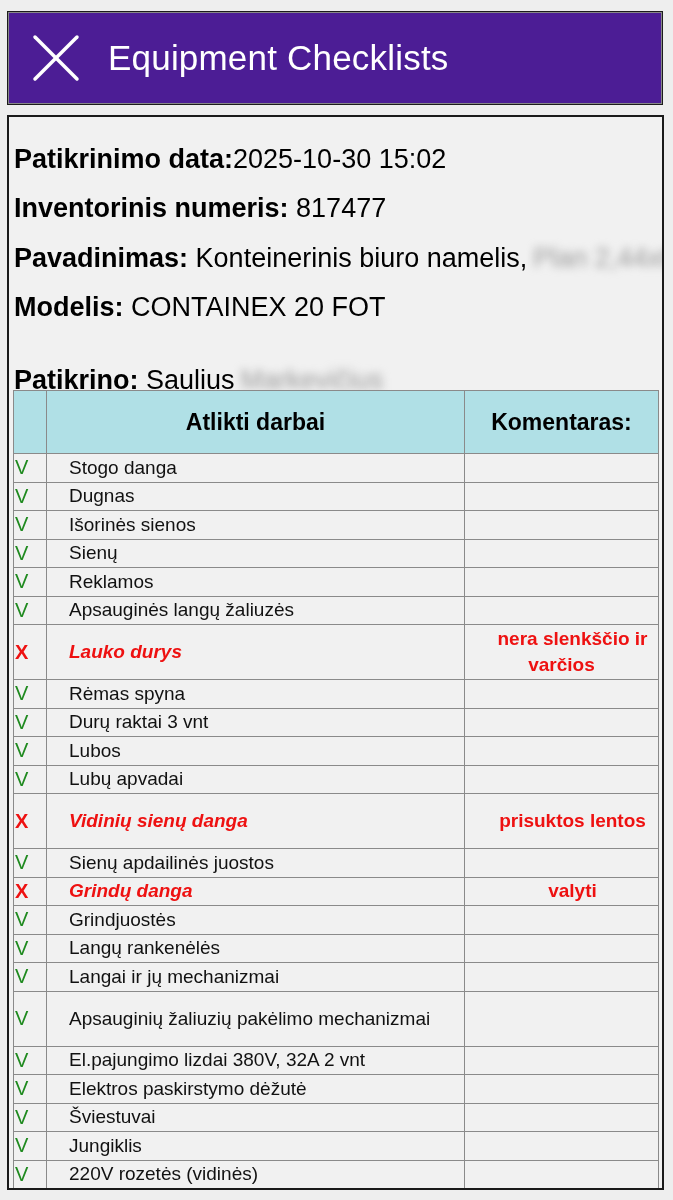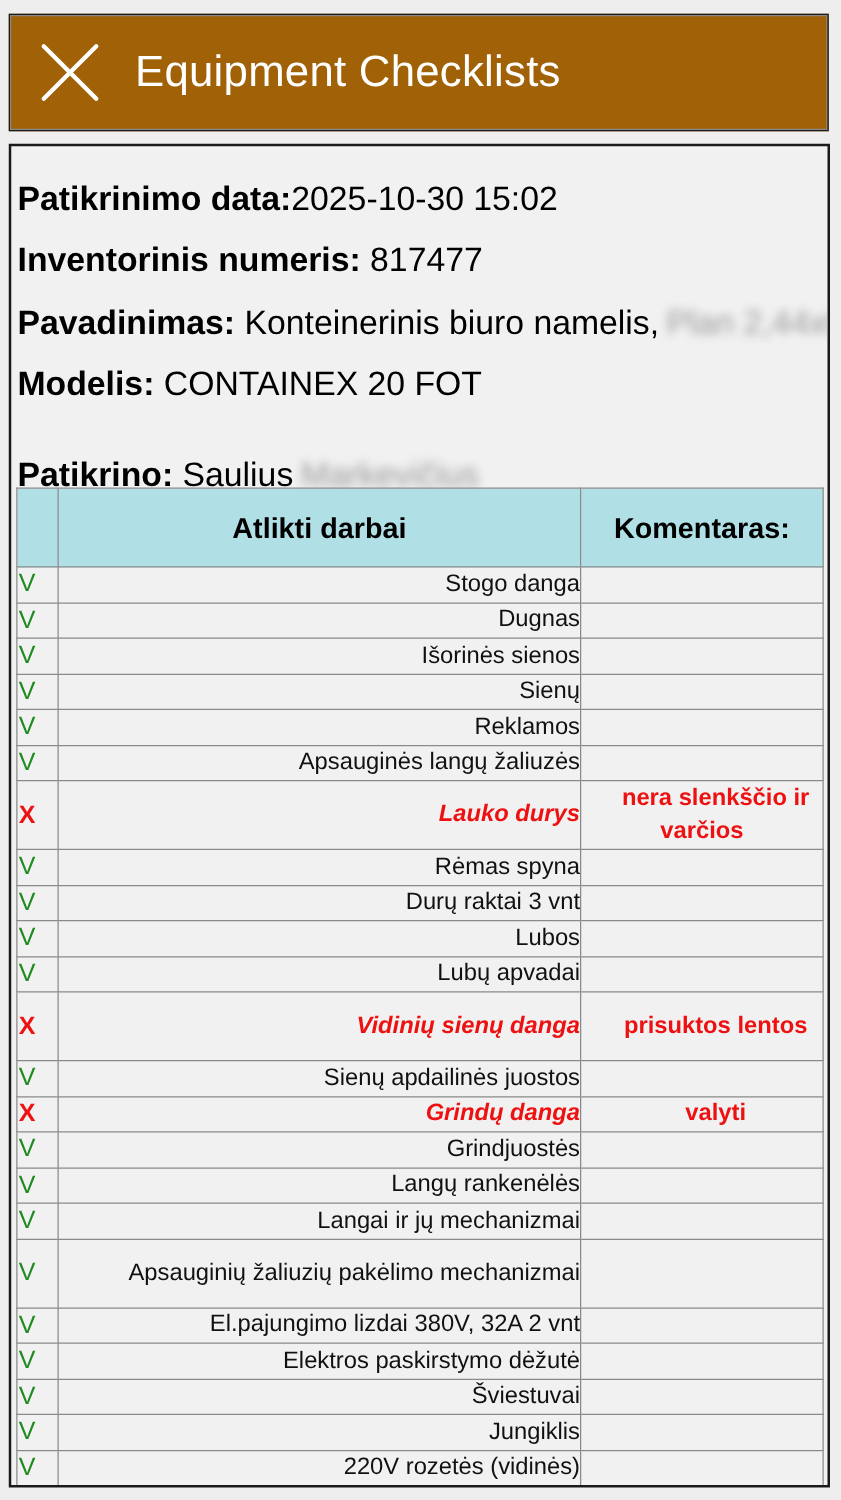--- a/index.html
+++ b/index.html
@@ -4,21 +4,21 @@
 <style>
   html, body { margin:0; padding:0; }
   body {
     width:673px; height:1200px; overflow:hidden;
     background:#eeeeee;
     font-family:"Liberation Sans", sans-serif;
     position:relative;
   }
   .topbar {
     position:absolute; left:7px; top:11px; width:654px; height:92px;
-    background:#a16207;
+    background:#4c1d95;
     border:1px solid #1c1c1c;
     box-shadow: 0 0 0 1px #888 inset;
     display:flex; align-items:center;
   }
   .close-btn {
     width:48px; height:48px; margin-left:24px; position:relative; cursor:pointer;
   }
   .close-btn svg { width:48px; height:48px; display:block; }
   .title {
     color:#ffffff; font-size:35px; margin-left:28px; letter-spacing:0.2px;
@@ -43,21 +43,21 @@
     border:1.5px solid #8a8a8a;
     padding:0;
   }
   table.checks th {
     background:#b0e0e6; height:62px; font-weight:bold; font-size:23px; color:#000;
   }
   table.checks td { height:27.5px; vertical-align:middle; }
   td.mark { padding-left:1px !important; font-size:20px; }
   td.mark.ok { color:#1f8a1f; }
   td.mark.bad { color:#ee1111; font-weight:bold; }
-  td.work { padding-left:22px !important; color:#111; line-height:26px;text-align:right; }
+  td.work { padding-left:22px !important; color:#111; line-height:26px; }
   td.work.bad { color:#ee1111; font-weight:bold;font-style:italic; }
   td.work.wrap { padding-left:0 !important; text-indent:22px; }
   td.comment { color:#ee1111; font-weight:bold; line-height:26px; text-indent:22px;text-align:center; }
   tr.tall td { height:54px; }
 </style>
 </head>
 <body>
 
 <div class="topbar">
   <div class="close-btn">

